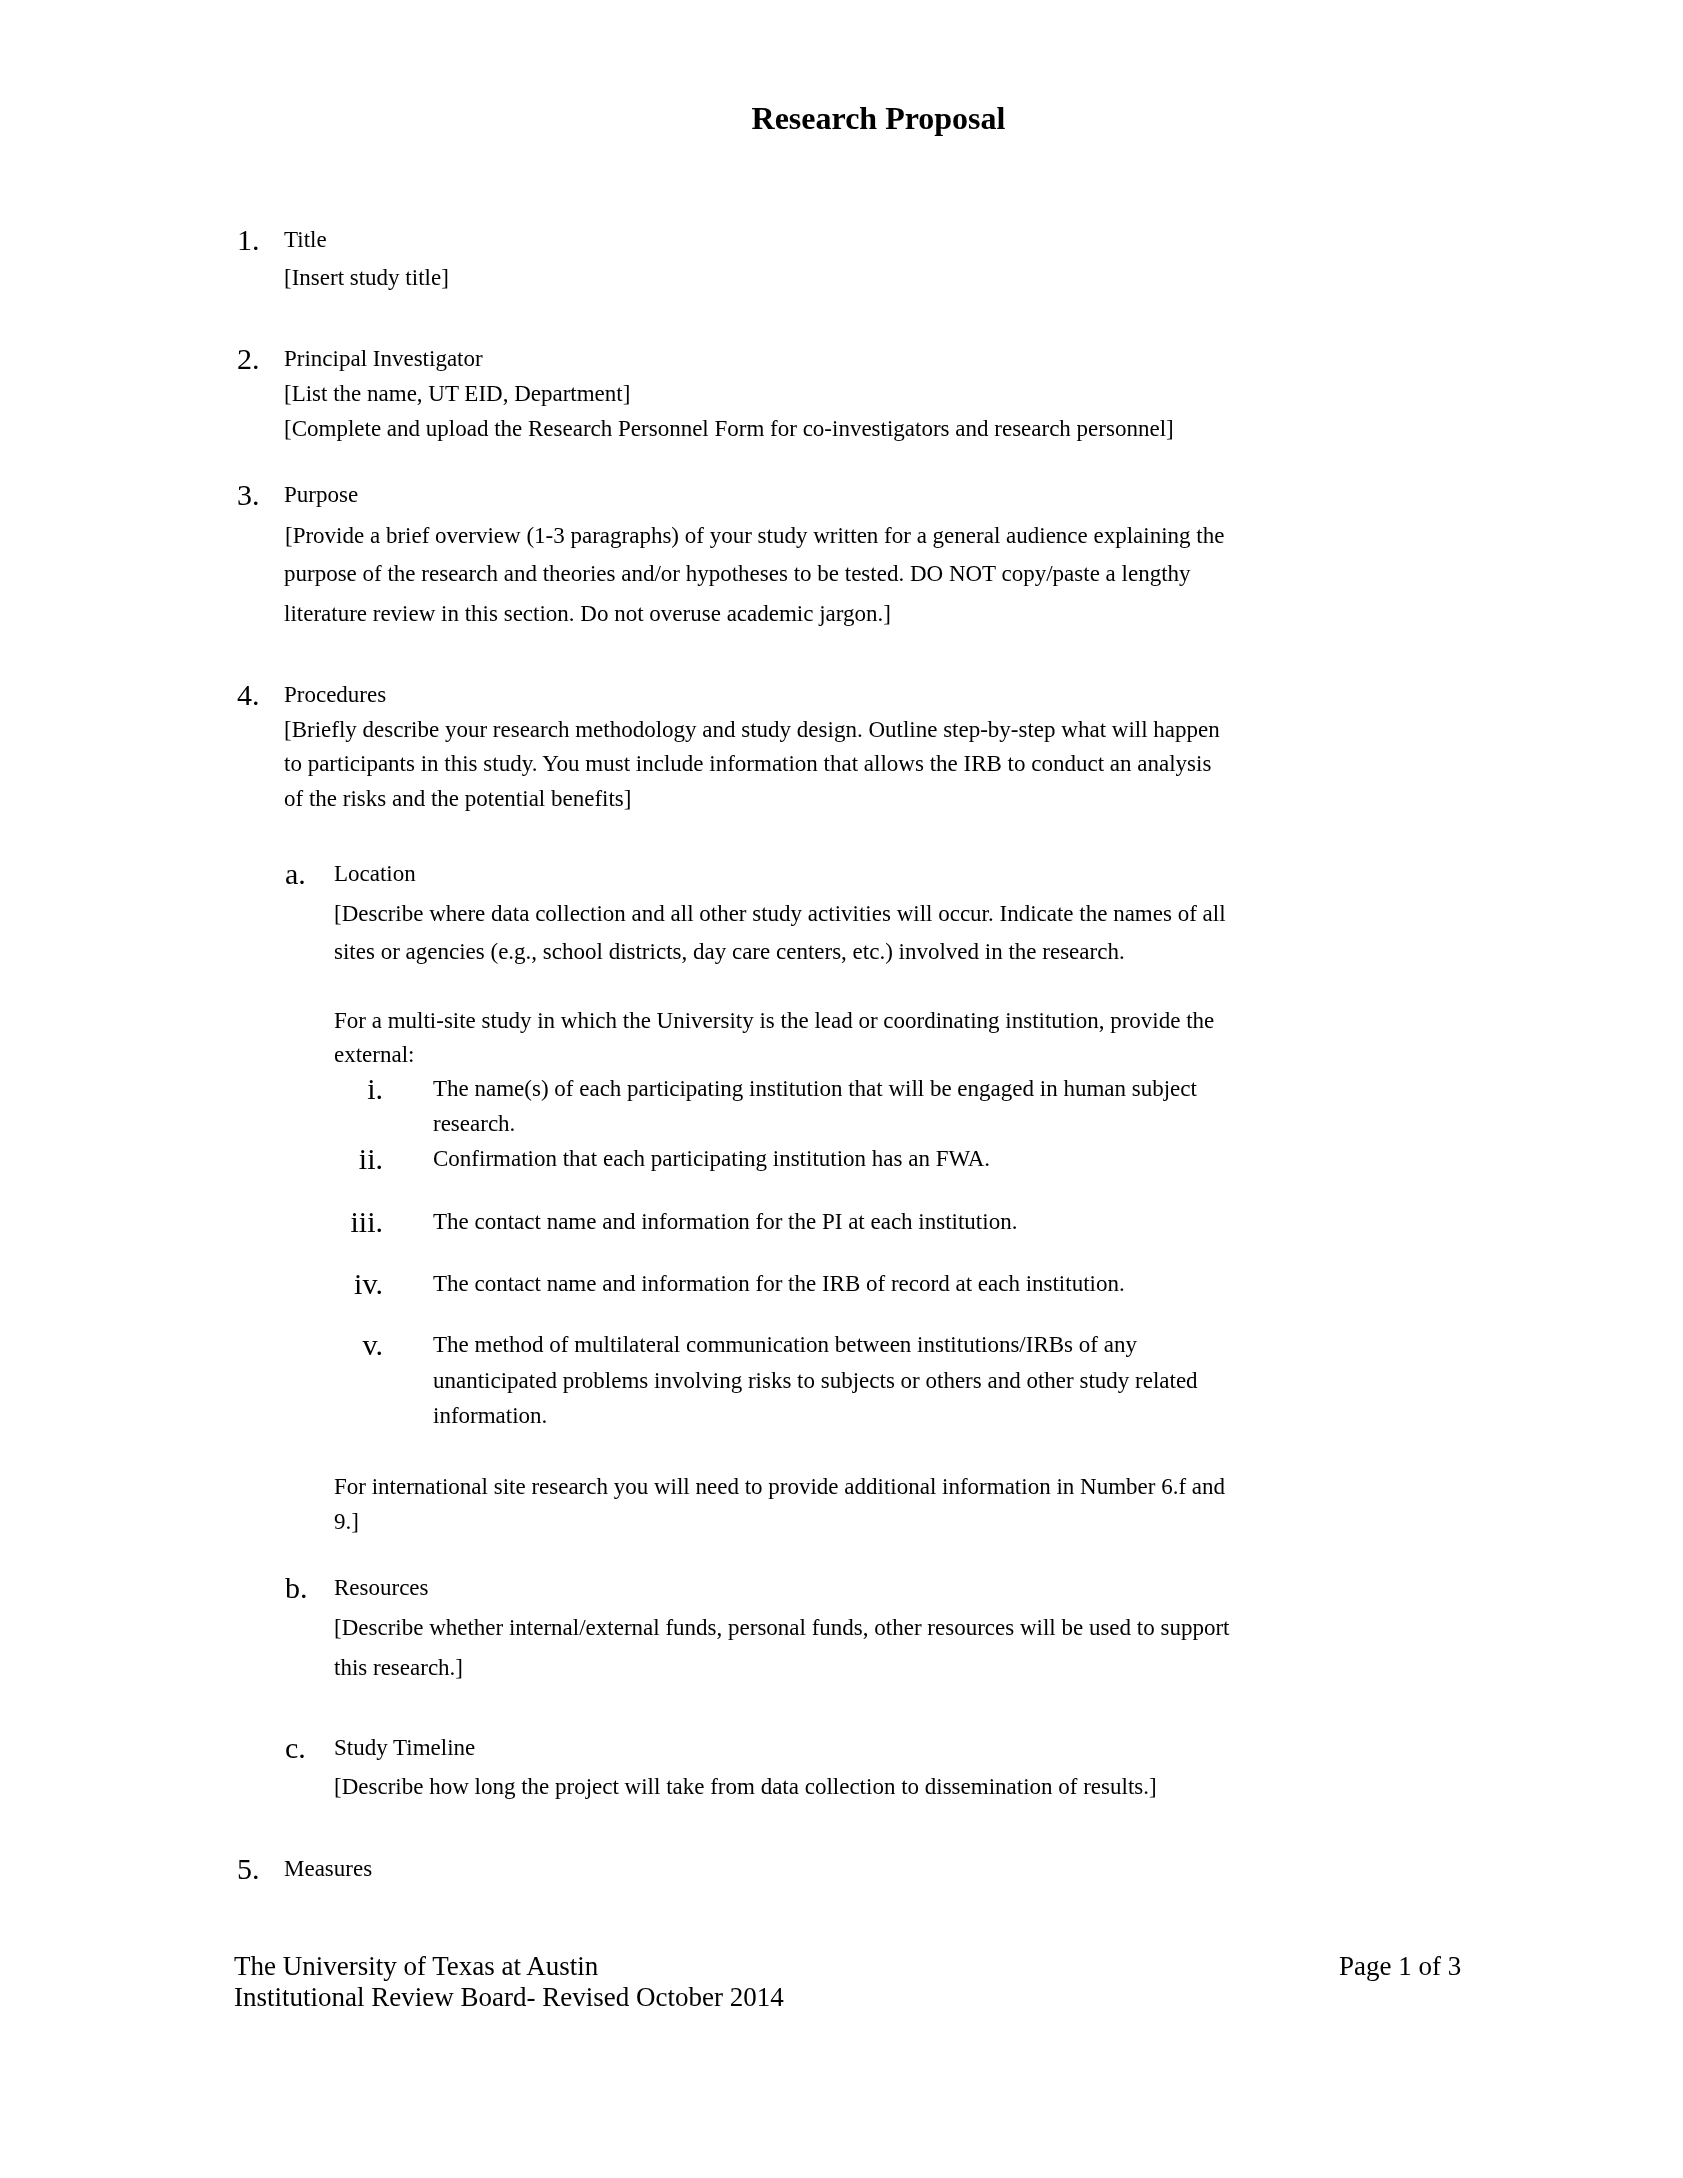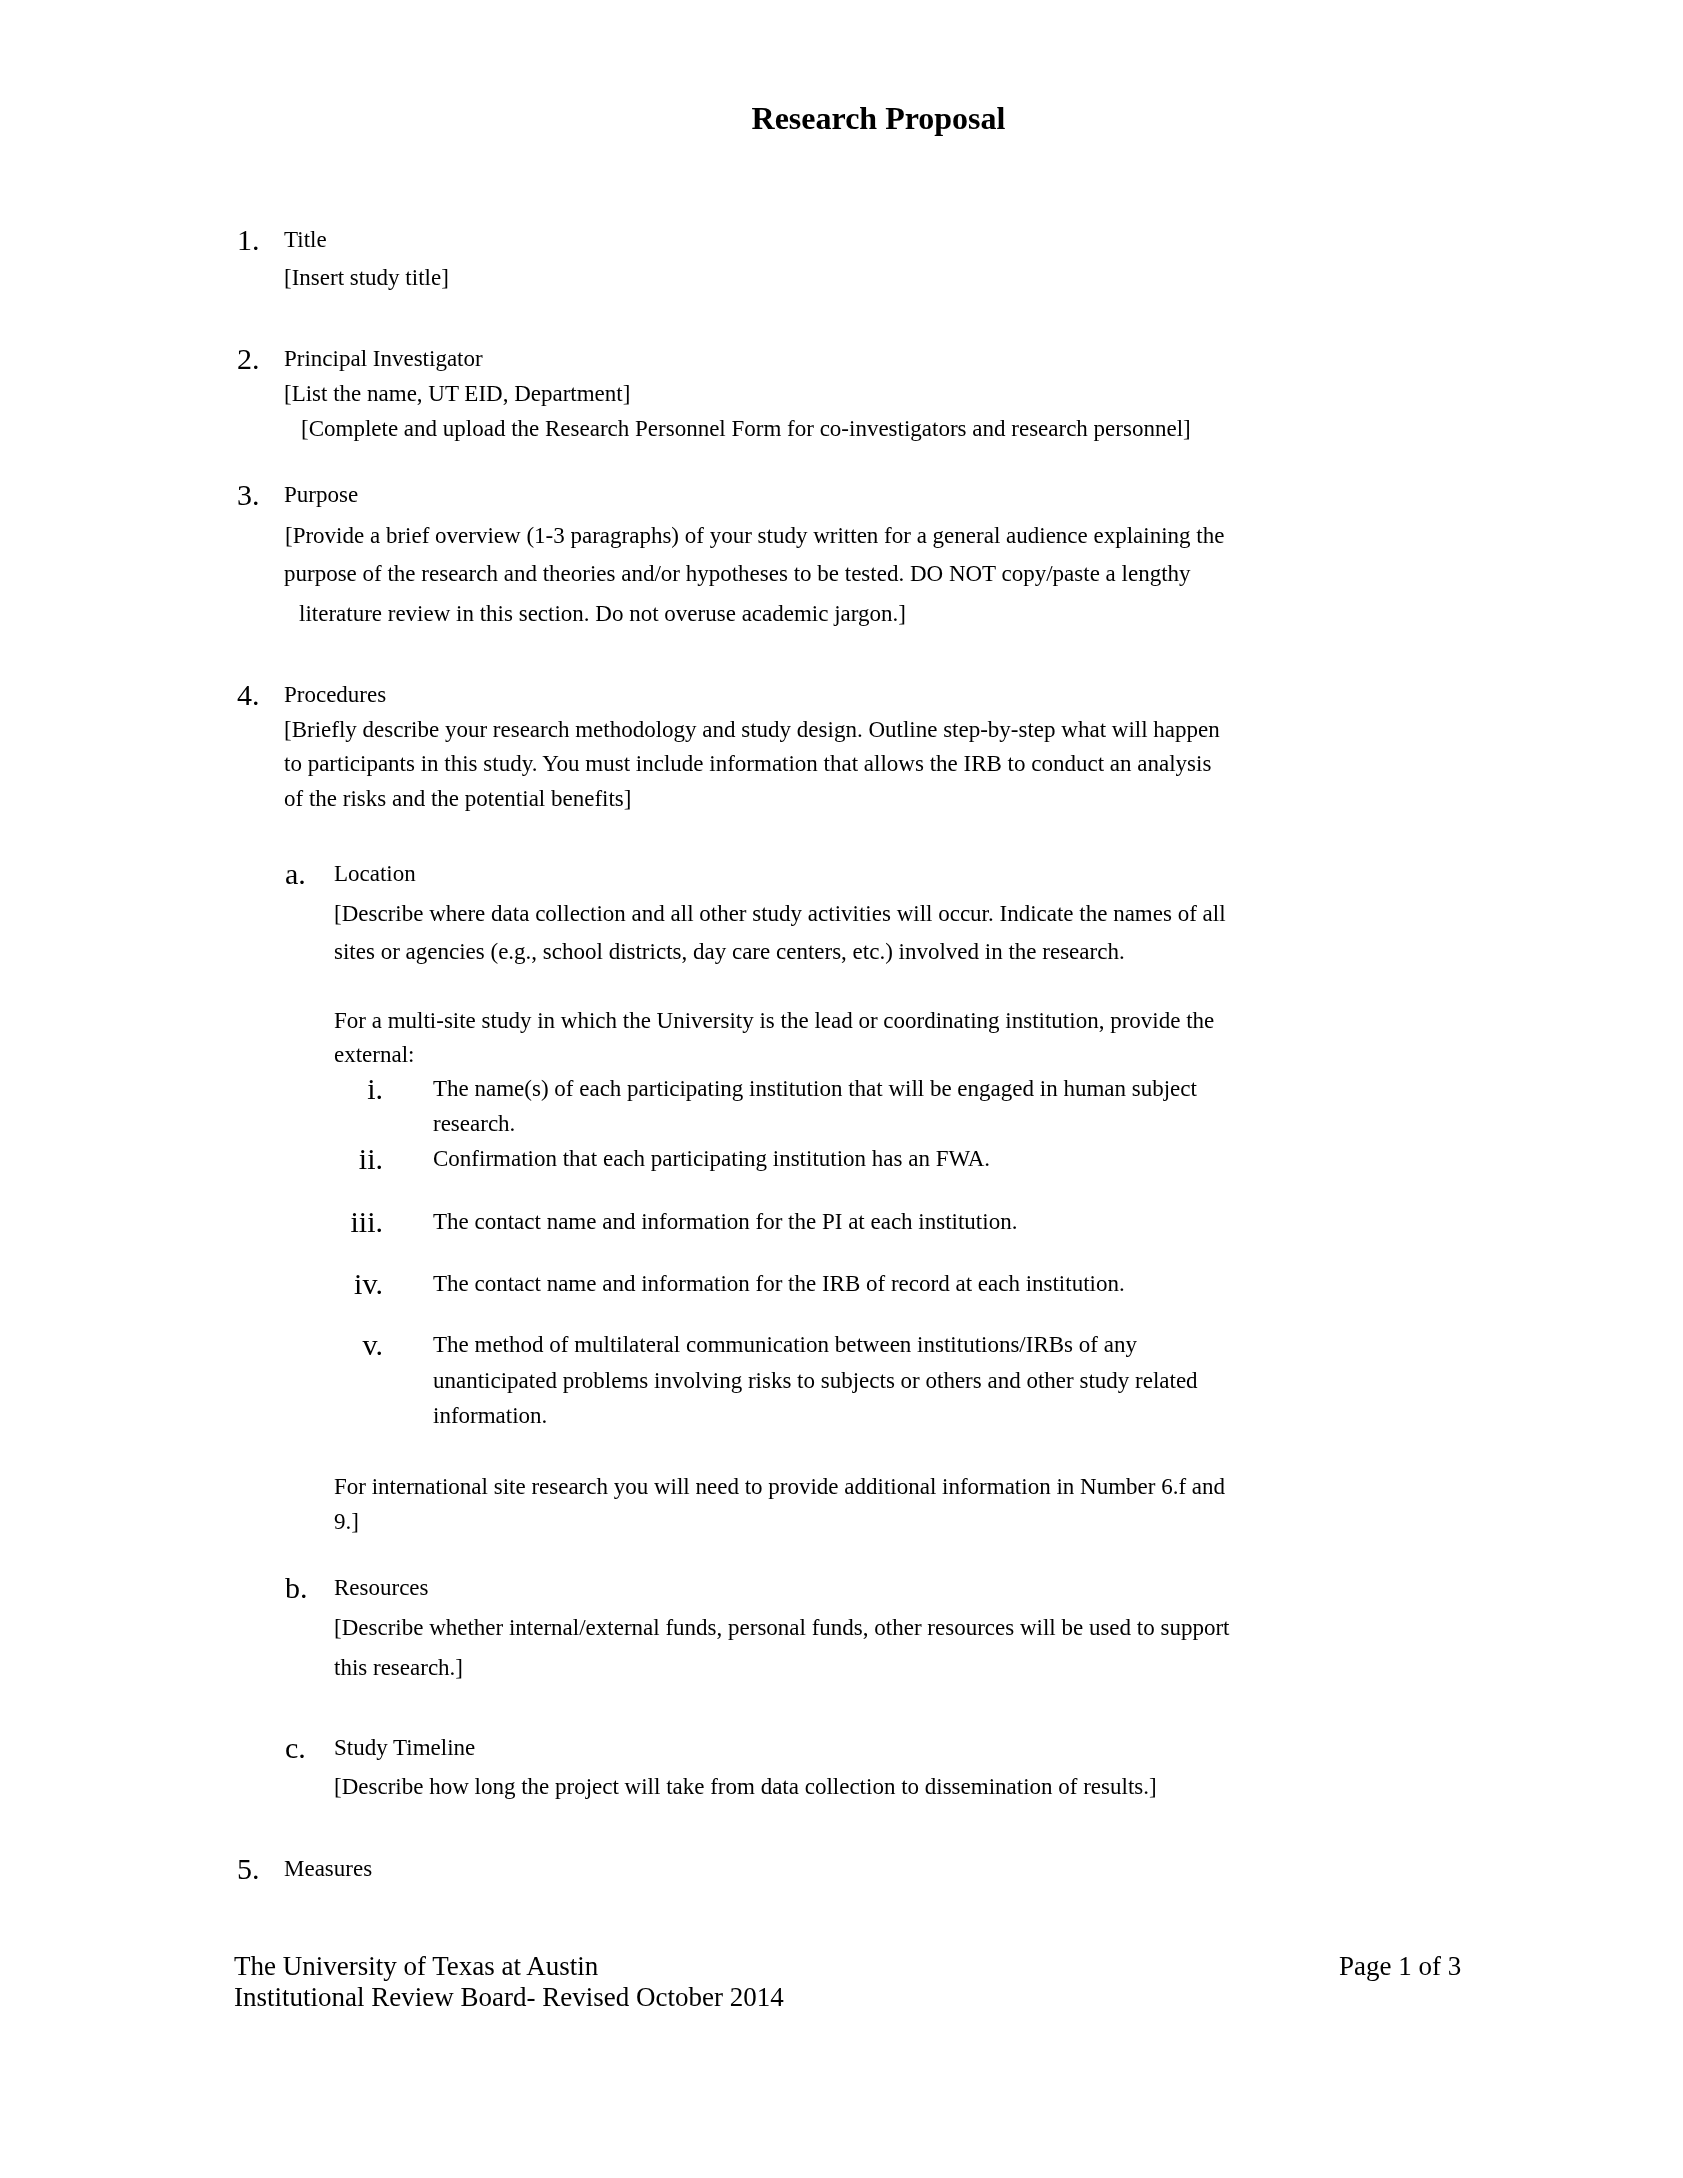--- a/index.html
+++ b/index.html
@@ -34,29 +34,29 @@
   <div>
     <span class="num" style="left:200px; top:240px;">1.</span>
     <span class="ln" style="left:247px; top:240px;">Title</span>
     <span class="ln" style="left:247px; top:278px;">[Insert study title]</span>
   </div>
 
   <div>
     <span class="num" style="left:200px; top:359px;">2.</span>
     <span class="ln" style="left:247px; top:359px;">Principal Investigator</span>
     <span class="ln" style="left:247px; top:394px;">[List the name, UT EID, Department]</span>
-    <span class="ln" style="left:264px; top:429px;text-align:right;">[Complete and upload the Research Personnel Form for co-investigators and research personnel]</span>
+    <span class="ln" style="left:247px; top:429px;text-align:right;">[Complete and upload the Research Personnel Form for co-investigators and research personnel]</span>
   </div>
 
   <div>
     <span class="num" style="left:200px; top:495px;">3.</span>
     <span class="ln" style="left:247px; top:495px;">Purpose</span>
     <span class="ln" style="left:248px; top:536px;">[Provide a brief overview (1-3 paragraphs) of your study written for a general audience explaining the</span>
     <span class="ln" style="left:247px; top:574px;">purpose of the research and theories and/or hypotheses to be tested. DO NOT copy/paste a lengthy</span>
-    <span class="ln" style="left:262px; top:614px;">literature review in this section. Do not overuse academic jargon.]</span>
+    <span class="ln" style="left:247px; top:614px;">literature review in this section. Do not overuse academic jargon.]</span>
   </div>
 
   <div>
     <span class="num" style="left:200px; top:695px;">4.</span>
     <span class="ln" style="left:247px; top:695px;">Procedures</span>
     <span class="ln" style="left:247px; top:730px;">[Briefly describe your research methodology and study design. Outline step-by-step what will happen</span>
     <span class="ln" style="left:247px; top:764px;">to participants in this study. You must include information that allows the IRB to conduct an analysis</span>
     <span class="ln" style="left:247px; top:799px;">of the risks and the potential benefits]</span>
 
     <div>

